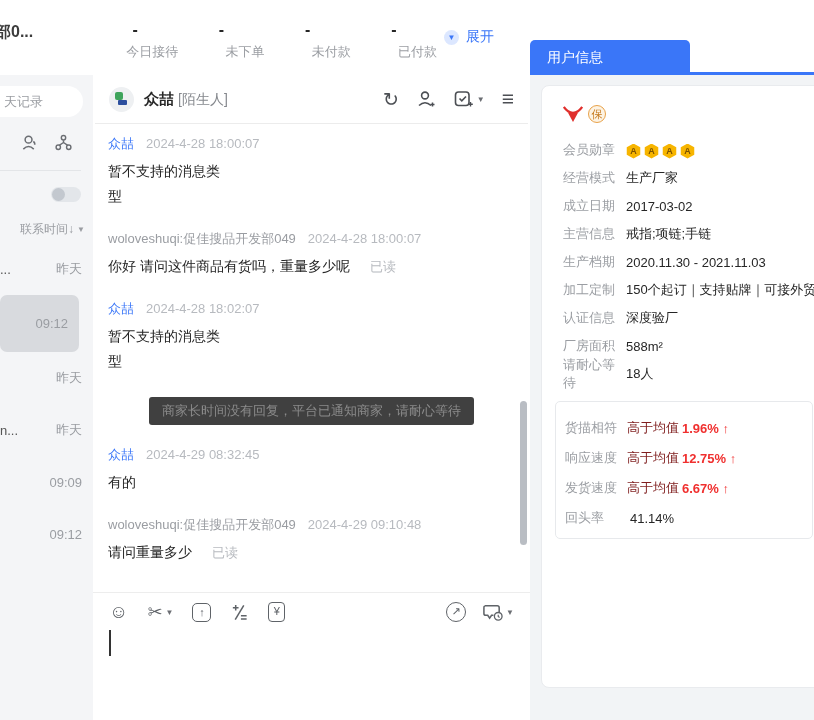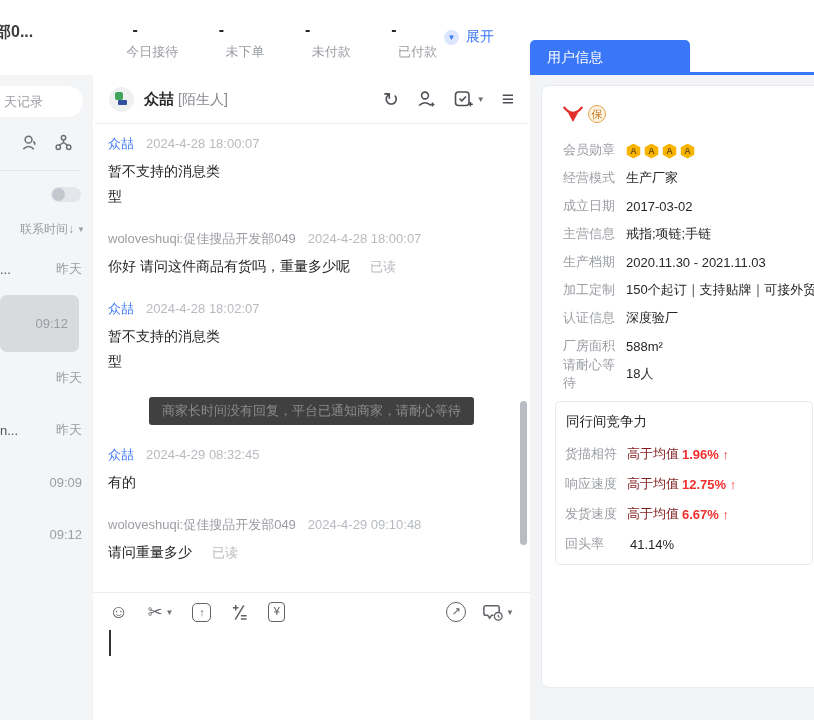--- a/index.html
+++ b/index.html
@@ -347,21 +347,20 @@
       <div class="frow">
         <span class="flabel">厂房面积</span>
         <span class="fvalue">588m²</span>
       </div>
       <div class="frow">
         <span class="flabel">请耐心等待</span>
         <span class="fvalue">18人</span>
       </div>
 
       <div class="comp-box">
-        <div class="comp-title">同行间竞争力</div>
         <div class="crow hl">
           <span class="clabel">货描相符</span>
           <span class="cprefix">高于均值</span>
           <span class="cvalue">1.96% ↑</span>
         </div>
         <div class="crow hl">
           <span class="clabel">响应速度</span>
           <span class="cprefix">高于均值</span>
           <span class="cvalue">12.75% ↑</span>
         </div>

